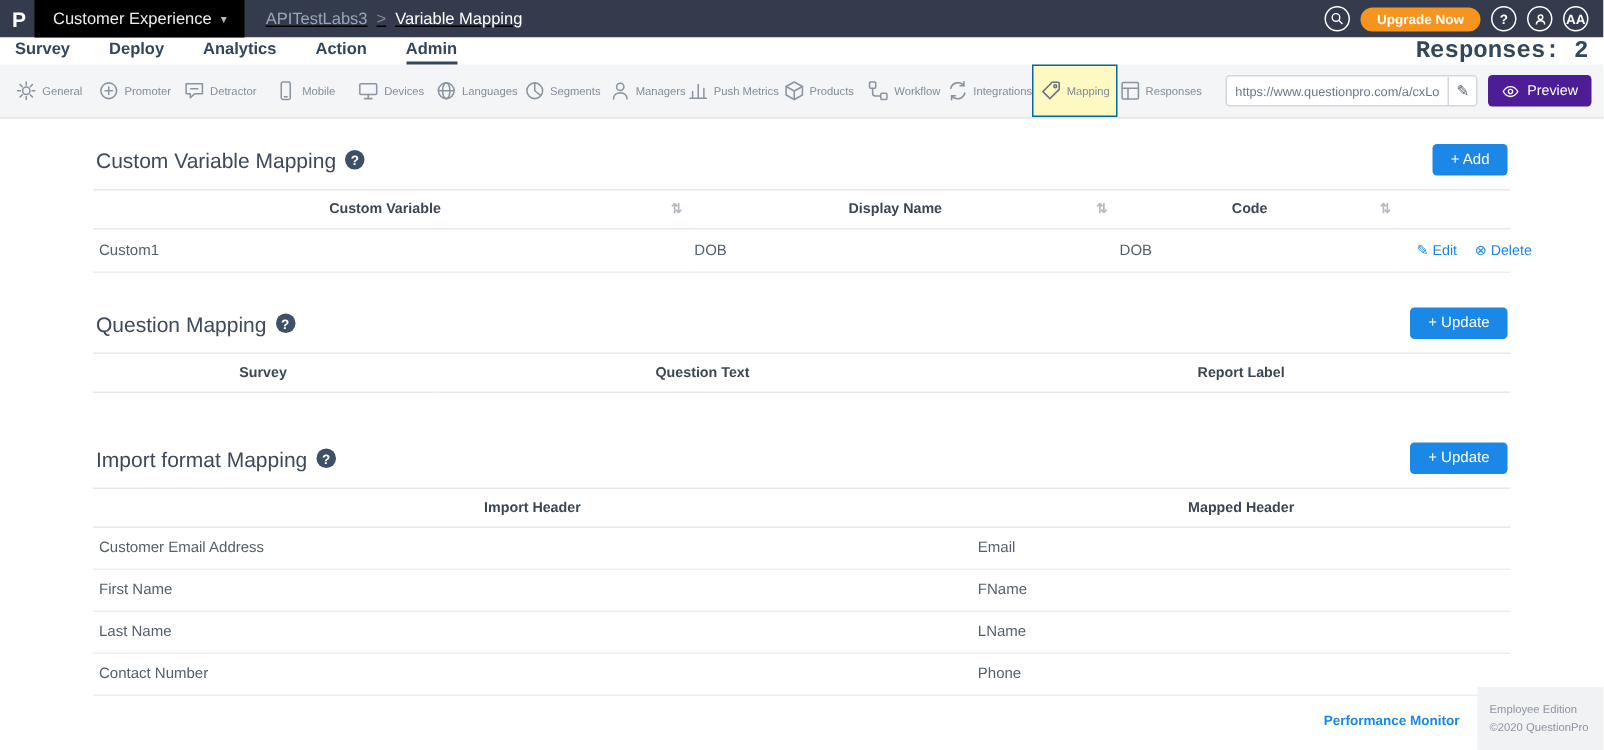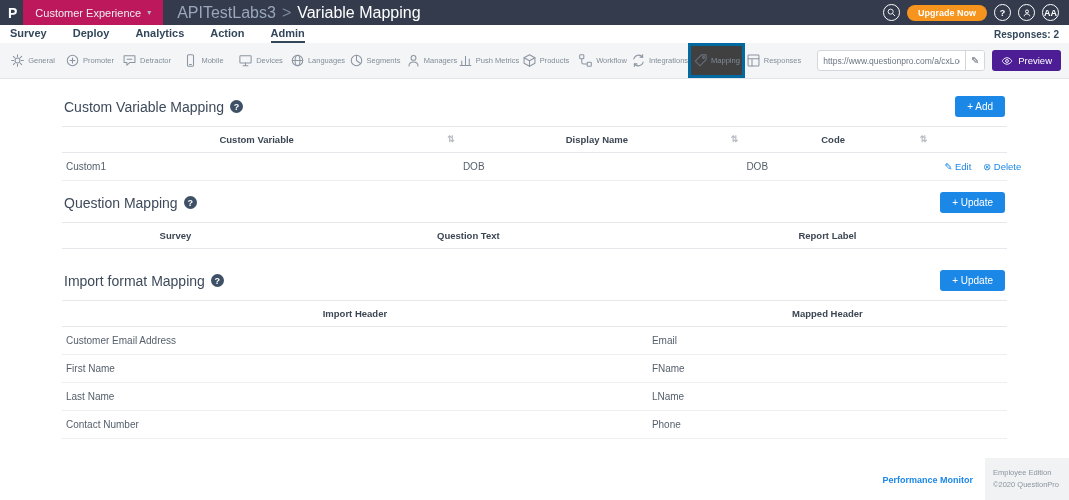--- a/index.html
+++ b/index.html
@@ -17,25 +17,25 @@
     display: flex; align-items: center; justify-content: space-between;
     padding: 0 10px 0 6px;
   }
   .tb-left { display: flex; align-items: center; height: 100%; }
   .logo {
     color: #fff; font-weight: bold; font-size: 14px;
     margin: 0 6px 0 2px; cursor: pointer;
   }
   .product-dd {
     display: flex; align-items: center; gap: 6px; height: 100%;
-    padding: 0 12px; background: #be185d; color: #eceef2;
+    padding: 0 12px; background: #000000; color: #eceef2;
     font-size: 11px; cursor: pointer; white-space: nowrap;
   }
   .caret { font-size: 8px; color: #b3bac6; }
-  .crumb { margin-left: 14px; font-size: 16px; white-space: nowrap; }
+  .crumb { margin-left: 14px; font-size: 11px; white-space: nowrap; text-decoration: underline; }
   .crumb-project { color: #9aa7bb; }
   .crumb-sep { color: #7f8a9b; margin: 0 6px; }
   .crumb-page { color: #ffffff; }
   .tb-right { display: flex; align-items: center; gap: 7px; }
   .circle-btn {
     width: 17px; height: 17px; border: 1px solid #fff; border-radius: 50%;
     display: flex; align-items: center; justify-content: center;
     color: #fff; font-size: 9px; font-weight: bold; cursor: pointer; flex: none;
   }
   .circle-btn svg { stroke: #fff; fill: none; stroke-width: 1.6; display: block; }
@@ -49,34 +49,34 @@
   .tabs-row {
     height: 18px; display: flex; align-items: center; justify-content: space-between;
     padding: 0 10px; background: #fff;
   }
   .tabs { display: flex; gap: 26px; height: 100%; align-items: center; }
   .tab {
     font-size: 11px; font-weight: bold; color: #33475b; cursor: pointer;
     height: 100%; display: flex; align-items: center; border-bottom: 2px solid transparent;
   }
   .tab.active { border-bottom-color: #33475b; }
-  .responses-label { font-size: 10px; font-weight: bold; color: #33475b; }
+  .responses-label { font-size: 16px; font-weight: bold; color: #33475b; font-family: Liberation Mono, monospace; }
 
   
   .toolbar {
     height: 36px; background: #f4f5f7; border-bottom: 1px solid #e2e4e7;
     display: flex; align-items: center; justify-content: space-between;
     padding: 0 8px 0 4px;
   }
   .tools { display: flex; height: 100%; align-items: stretch; }
   .tcell {
     width: 57px; display: flex; align-items: center;
     justify-content: center; gap: 3px; cursor: pointer;
   }
-  .tcell.active { background: #404040; border: 3px solid #0369a1; text-align: right; }
+  .tcell.active { background: #fef9c3; border: 1px solid #0369a1; text-align: right; }
   .ticon svg {
     stroke: #8b95a1; fill: none; stroke-width: 1.1;
     stroke-linecap: round; stroke-linejoin: round; display: block;
   }
   .tcell.active .ticon svg { stroke: #68737f; }
   .tlabel { font-size: 7.5px; color: #828d99; white-space: nowrap; }
   .toolbar-right { display: flex; align-items: center; gap: 7px; }
   .url-box {
     display: flex; align-items: center; width: 168px; height: 21px;
     background: #fff; border: 1px solid #d3d7db; border-radius: 3px; overflow: hidden;
@@ -113,21 +113,21 @@
   }
   table { width: 100%; border-collapse: collapse; table-layout: fixed; }
   th {
     text-align: center; font-size: 9.5px; font-weight: bold; color: #3c4653;
     padding: 7px 4px; border-top: 1px solid #e6e8eb; border-bottom: 1px solid #e6e8eb;
   }
   td { font-size: 10px; color: #545f6b; padding: 8px 4px; border-bottom: 1px solid #eceef0; }
   .sort-icon { float: right; color: #b4bac2; font-size: 9px; cursor: pointer; }
   .actions-cell { text-align: right; white-space: nowrap; overflow: visible; }
   .action-link { color: #1b87e6; font-size: 9.5px; text-decoration: none; margin-left: 9px; cursor: pointer; }
-  .sec { }
+  .sec { margin-bottom: 12px; }
   .empty-gap { height: 10px; }
 
   
   .perf-link {
     position: absolute; right: 96px; bottom: 15px; color: #1b87e6;
     font-size: 9px; font-weight: bold; cursor: pointer; text-decoration: none; text-align: right;
   }
   .edition-box {
     position: absolute; right: 0; bottom: 0; width: 84px; height: 42px;
     background: #f1f2f3; padding: 9px 0 0 8px; font-size: 7.5px;

